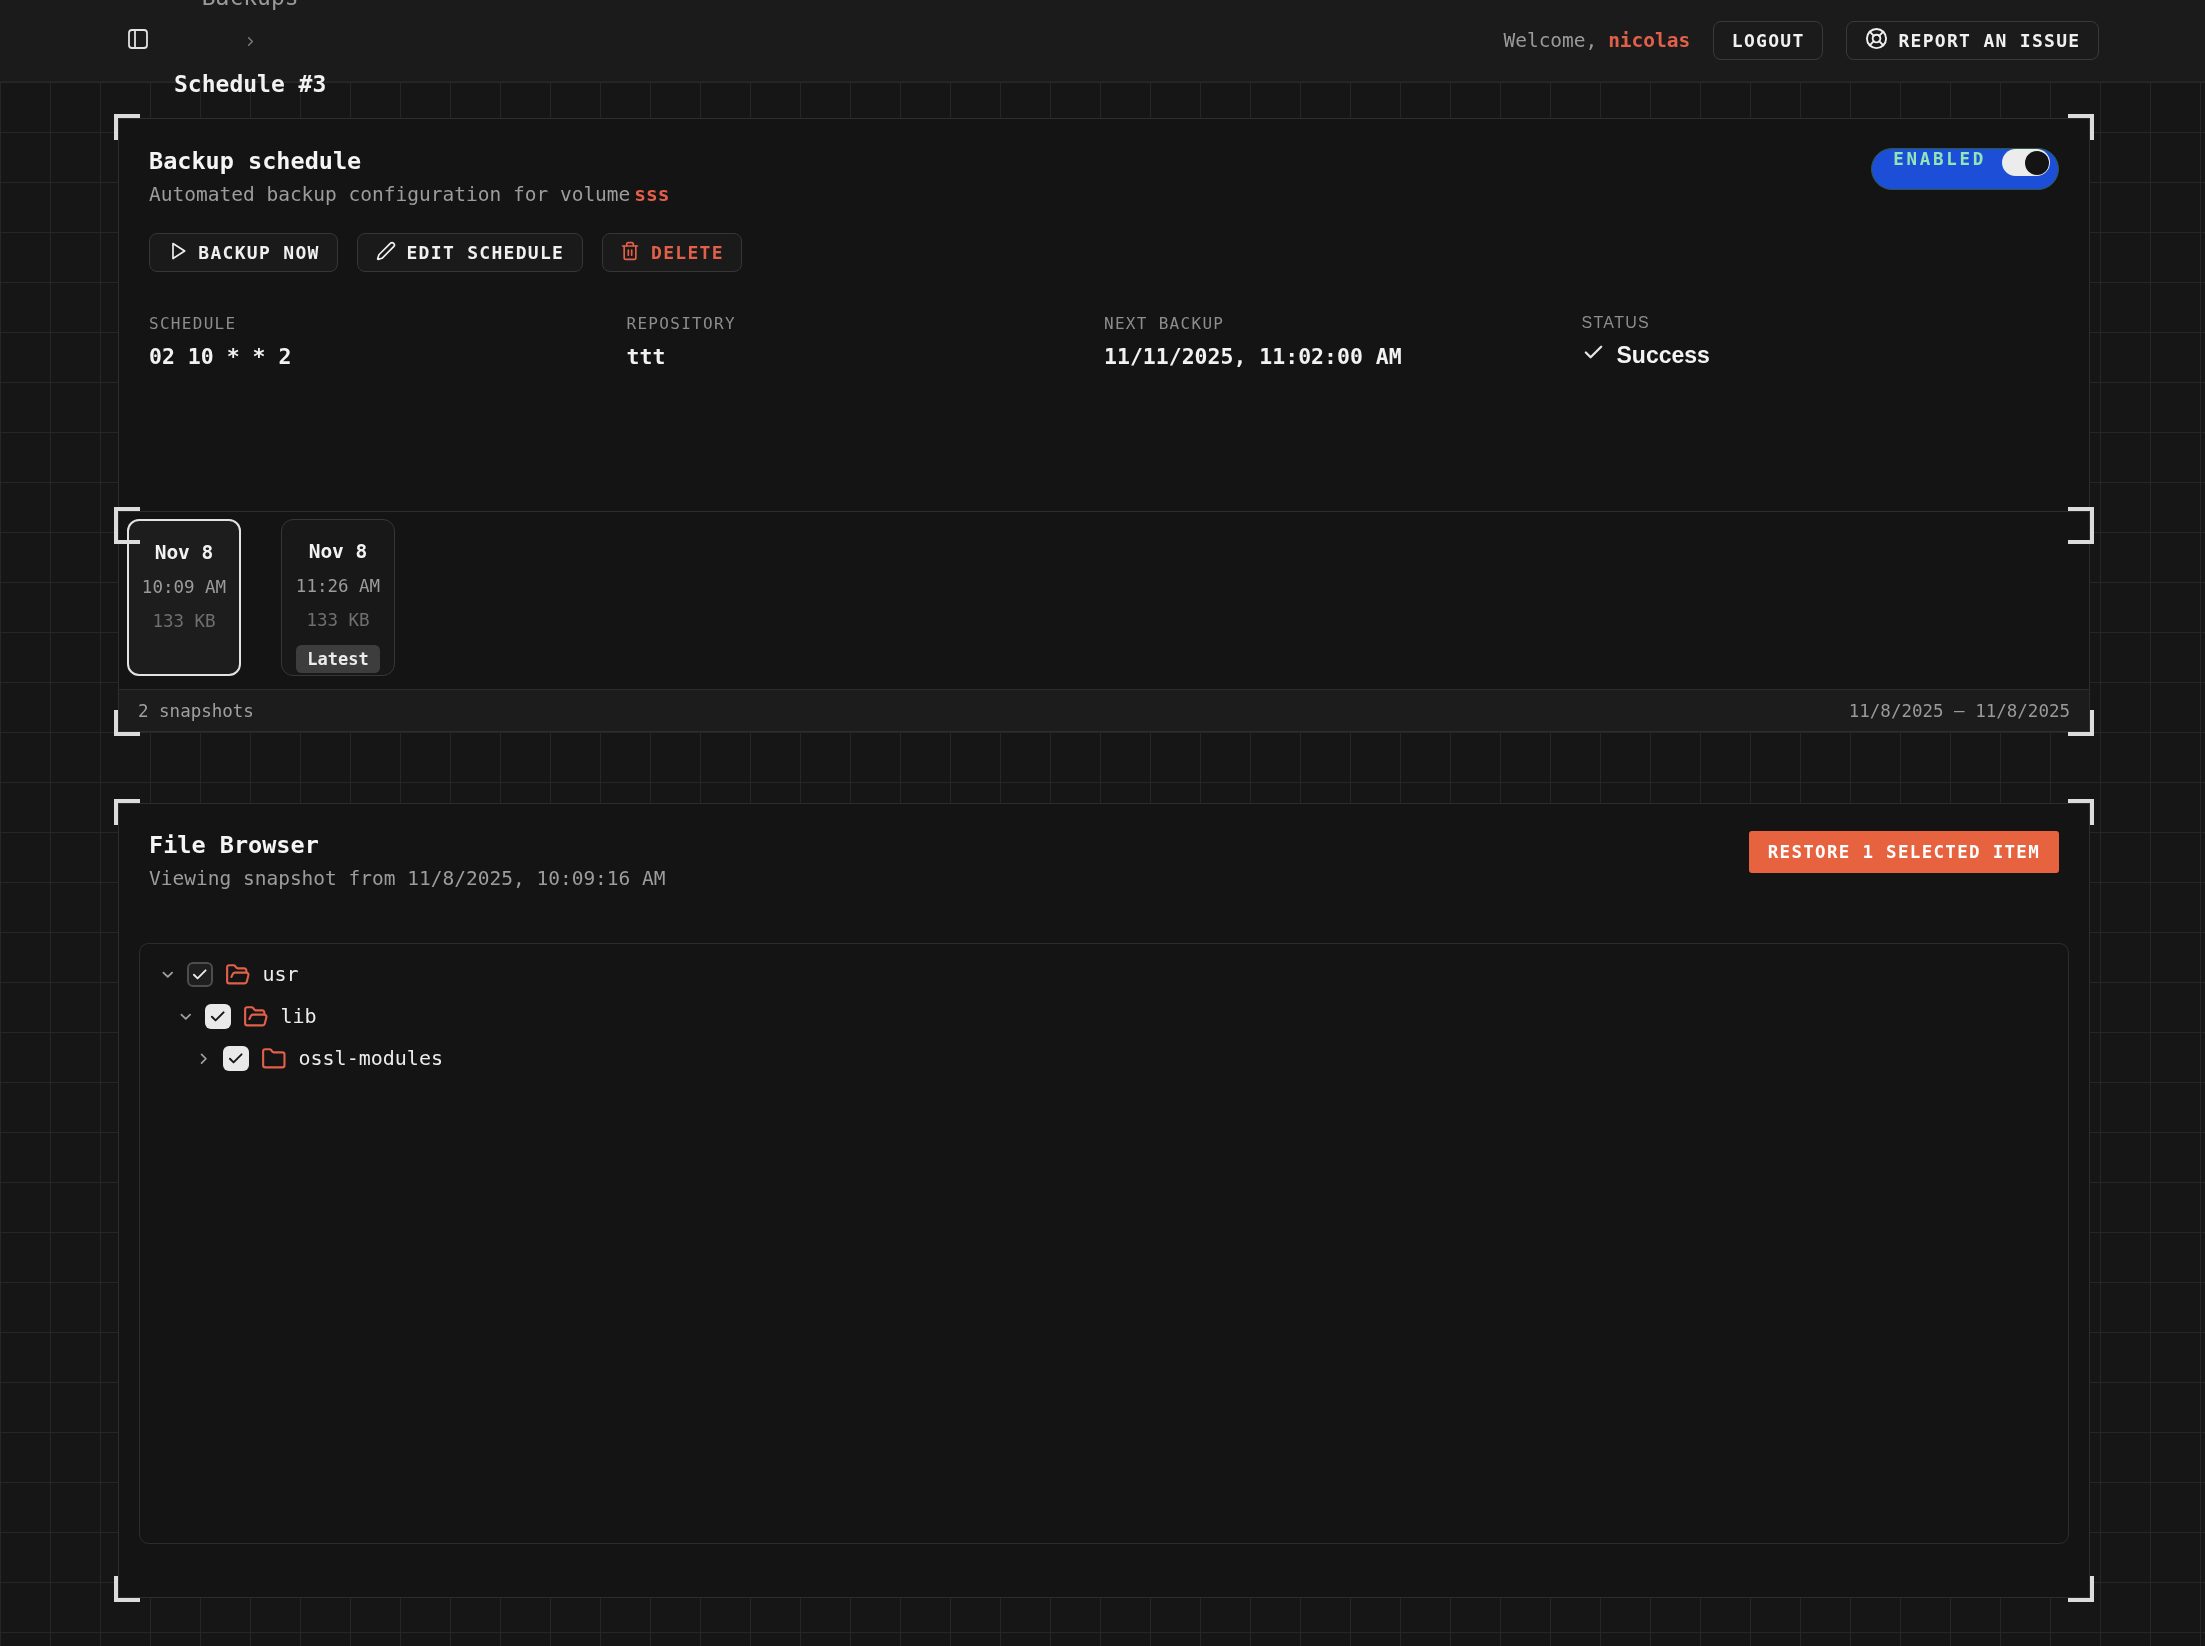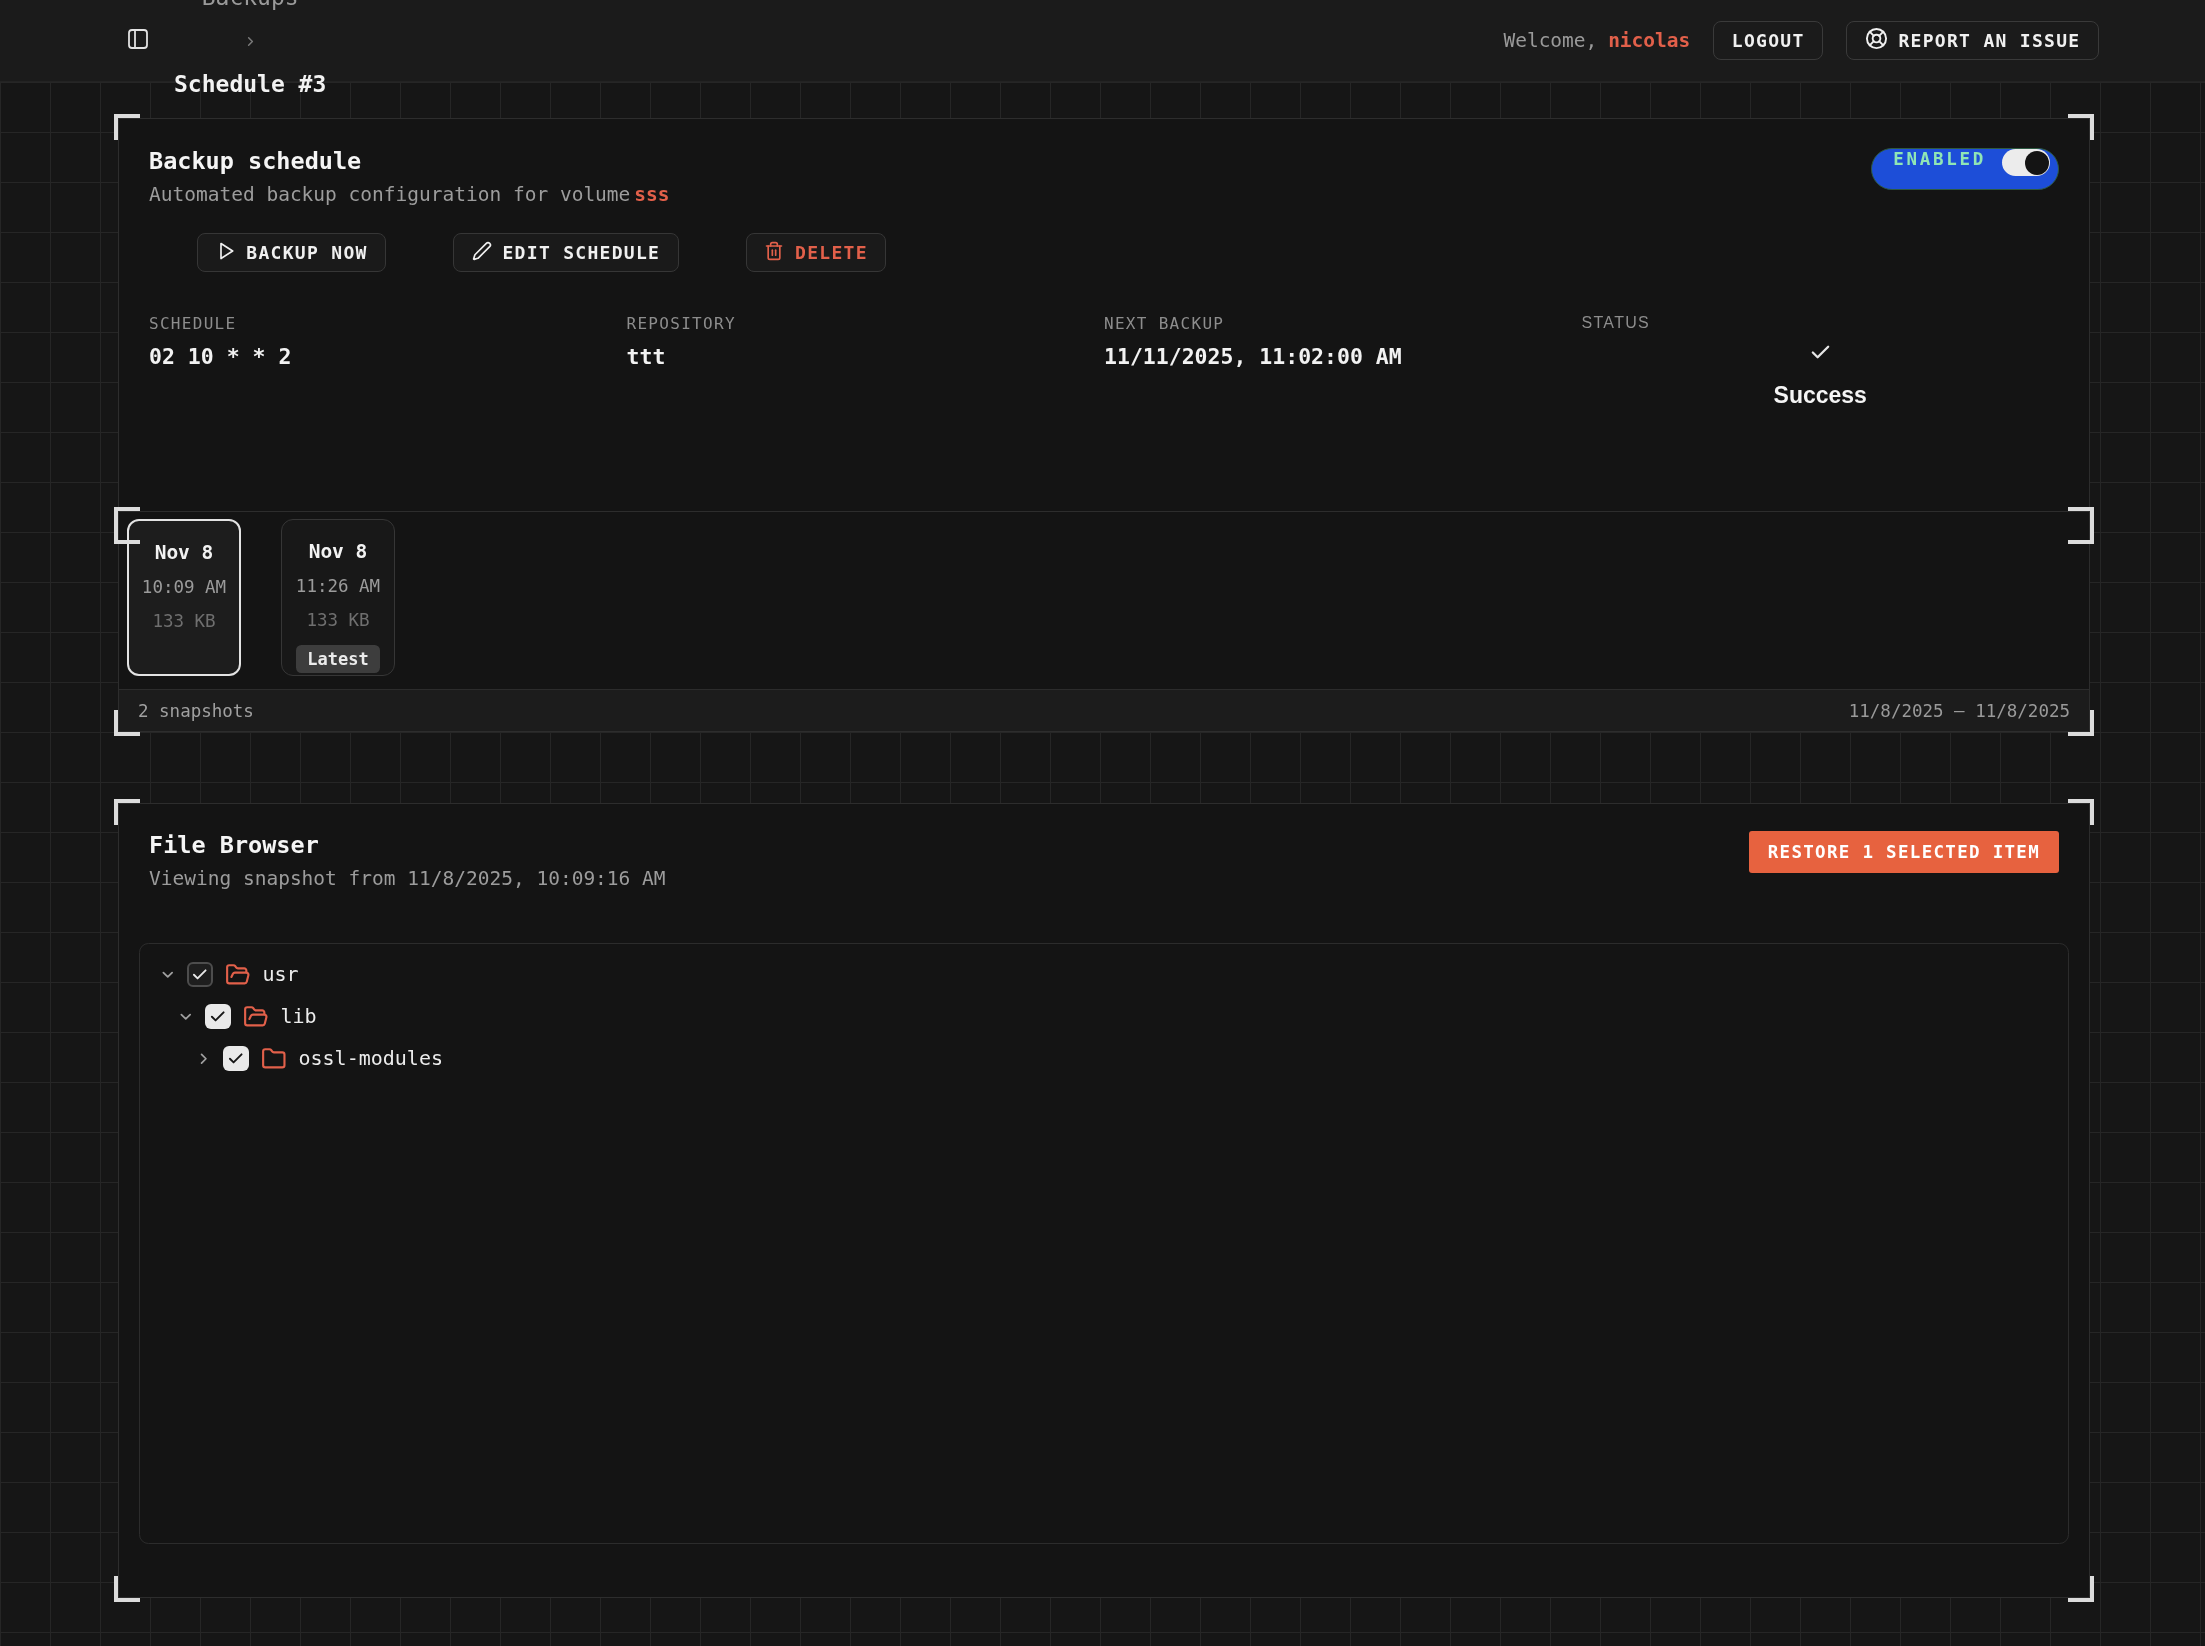--- a/index.html
+++ b/index.html
@@ -62,29 +62,29 @@
   .pill-enabled {
     display:flex; align-items:flex-start; gap:16px; height:42px;
     padding:0 8px 0 21.5px; border:1.3px solid #2d5a42; border-radius:672px;
     background:#1d4ed8; color:#90e6b5; font-weight:bold; font-size:17.5px;
     letter-spacing:2.7px; margin-top:1.3px; cursor:pointer;
   }
   .switch { width:48px; height:27px; background:#ececec; border-radius:672px; position:relative; }
   .switch .knob { position:absolute; right:1.3px; top:1.3px; width:24px; height:24px; border-radius:50%; background:#141414; }
 
   .actions-row { display:flex; gap:19px; margin-top:27px; }
-  .btn.on-card { background:#1a1a1a; border-color:#363636;margin-left:48px; }
+  .btn.on-card { background:#1a1a1a; border-color:#363636; }
   .danger-text { color:#e2604a; }
 
   .info-grid { display:grid; grid-template-columns:repeat(4,1fr); row-gap:25.6px; margin-top:42px; }
   .f-label { font-size:16px; color:#8d8d8d; letter-spacing:1.3px; }
   .f-value { margin-top:10.8px; font-size:21.5px; font-weight:bold; color:#f2f2f2; }
   .status-cell .f-label { font-family:"Liberation Sans",sans-serif; }
   .status-value { margin-top:9.4px; display:flex; align-items:center; gap:12px;
-    font-family:"Liberation Sans",sans-serif; font-weight:bold; font-size:23px; color:#f4f4f4;flex-direction:column; }
+    font-family:"Liberation Sans",sans-serif; font-weight:bold; font-size:23px; color:#f4f4f4; }
 
   
   .snap-row { display:flex; gap:40px; }
   .snap-card {
     width:114px; height:157px; border:1.3px solid #363636; border-radius:12px;
     background:#181818; display:flex; flex-direction:column; align-items:center;
     padding-top:20px; cursor:pointer;
   }
   .snap-card.selected { border:2px solid #e3e3e3; background:#1d1d1d; }
   .snap-date { font-size:19.5px; font-weight:bold; color:#f2f2f2; }

